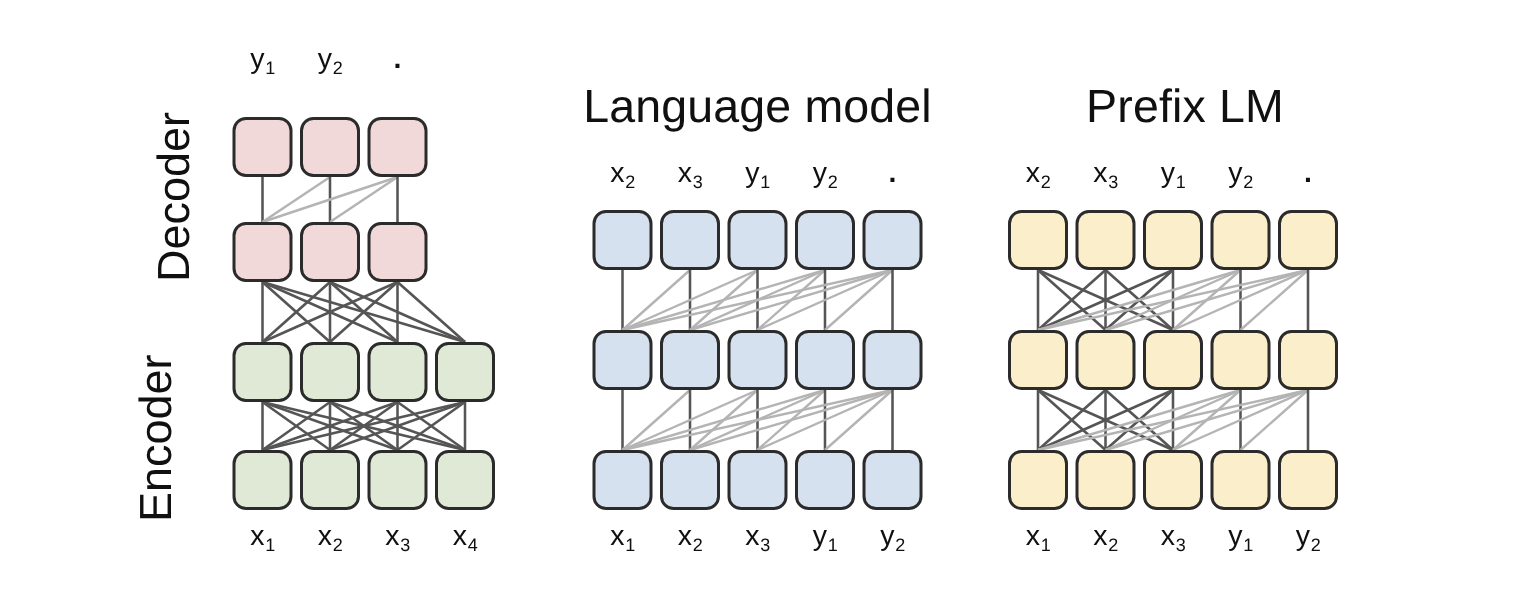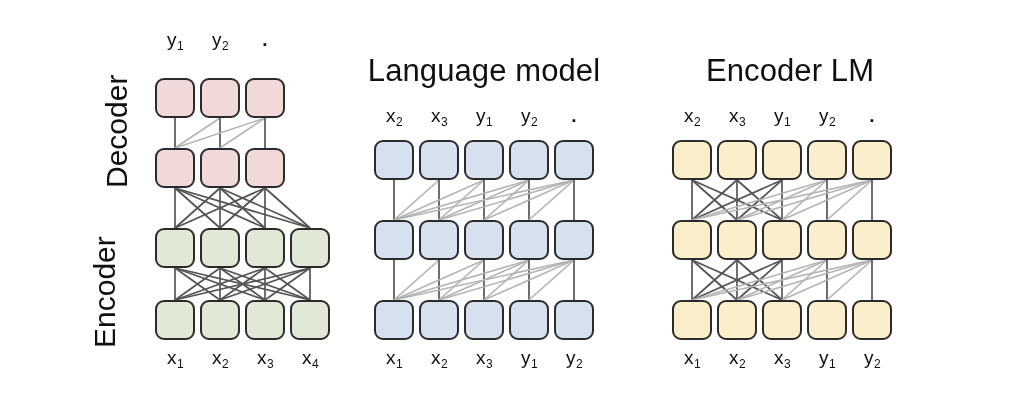--- a/index.html
+++ b/index.html
@@ -168,21 +168,21 @@
         <div class="tok" style="left: 145px; top: 30px; width: 60px;">y<sub>1</sub></div>
         <div class="tok" style="left: 190px; top: 30px; width: 60px;">y<sub>2</sub></div>
         <div class="tok dot" style="left: 235px; top: 30px; width: 60px;">.</div>
         <div class="tok" style="left: 145px; top: 348px; width: 60px;">x<sub>1</sub></div>
         <div class="tok" style="left: 190px; top: 348px; width: 60px;">x<sub>2</sub></div>
         <div class="tok" style="left: 235px; top: 348px; width: 60px;">x<sub>3</sub></div>
         <div class="tok" style="left: 280px; top: 348px; width: 60px;">x<sub>4</sub></div>
       </div>
   </div>
 
-  <div class="panel" id="panel-language-model" style="left:344px; width:300px;">
+  <div class="panel" id="panel-language-model" style="left:365px; width:300px;">
 
     <svg class="edges" id="edges-lm" viewBox="0 0 300 408">
         <line x1="50" y1="300" x2="50" y2="260" stroke="#555555" stroke-width="1.7"></line>
         <line x1="50" y1="300" x2="95" y2="260" stroke="#b4b4b4" stroke-width="1.6"></line>
         <line x1="95" y1="300" x2="95" y2="260" stroke="#555555" stroke-width="1.7"></line>
         <line x1="50" y1="300" x2="140" y2="260" stroke="#b4b4b4" stroke-width="1.6"></line>
         <line x1="95" y1="300" x2="140" y2="260" stroke="#b4b4b4" stroke-width="1.6"></line>
         <line x1="140" y1="300" x2="140" y2="260" stroke="#555555" stroke-width="1.7"></line>
         <line x1="50" y1="300" x2="185" y2="260" stroke="#b4b4b4" stroke-width="1.6"></line>
         <line x1="95" y1="300" x2="185" y2="260" stroke="#b4b4b4" stroke-width="1.6"></line>
@@ -277,21 +277,21 @@
         <line x1="92" y1="220" x2="182" y2="180" stroke="#b4b4b4" stroke-width="1.6"></line>
         <line x1="137" y1="220" x2="182" y2="180" stroke="#b4b4b4" stroke-width="1.6"></line>
         <line x1="182" y1="220" x2="182" y2="180" stroke="#555555" stroke-width="1.7"></line>
         <line x1="47" y1="220" x2="227" y2="180" stroke="#b4b4b4" stroke-width="1.6"></line>
         <line x1="92" y1="220" x2="227" y2="180" stroke="#b4b4b4" stroke-width="1.6"></line>
         <line x1="137" y1="220" x2="227" y2="180" stroke="#b4b4b4" stroke-width="1.6"></line>
         <line x1="182" y1="220" x2="227" y2="180" stroke="#b4b4b4" stroke-width="1.6"></line>
         <line x1="227" y1="220" x2="227" y2="180" stroke="#555555" stroke-width="1.7"></line>
       </svg>
 
-    <div class="panel-title" id="title-plm" style="left:0px; width:290px;">Encoder LM</div>
+    <div class="panel-title" id="title-plm" style="left:0px; width:290px;">Prefix LM</div>
 
     <div id="plm-nodes">
         <div class="node yellow" style="left: 27px; top: 140px;"></div>
         <div class="node yellow" style="left: 72px; top: 140px;"></div>
         <div class="node yellow" style="left: 117px; top: 140px;"></div>
         <div class="node yellow" style="left: 162px; top: 140px;"></div>
         <div class="node yellow" style="left: 207px; top: 140px;"></div>
         <div class="node yellow" style="left: 27px; top: 220px;"></div>
         <div class="node yellow" style="left: 72px; top: 220px;"></div>
         <div class="node yellow" style="left: 117px; top: 220px;"></div>

